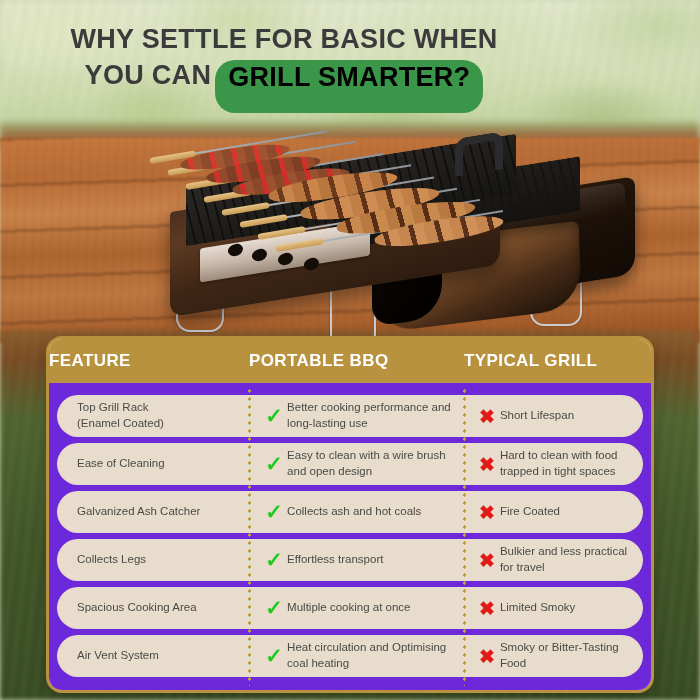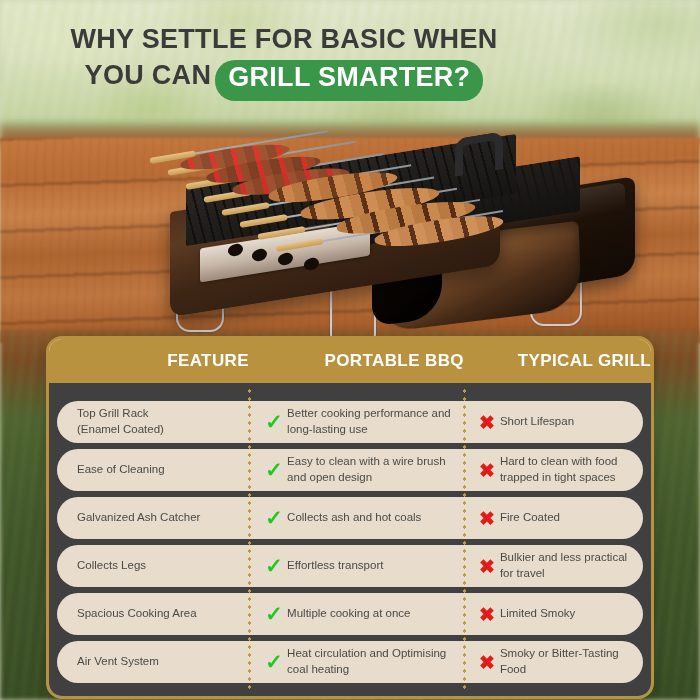--- a/index.html
+++ b/index.html
@@ -138,45 +138,45 @@
   .heading{
     position:absolute; z-index:3; left:0; top:24px; width:568px;
     text-align:center; line-height:1.14;
   }
   .heading .l1, .heading .l2{
     font-size:27px; font-weight:bold; letter-spacing:.3px; color:#3b3b3b;
     white-space:nowrap;
   }
   .heading .l2{ margin-top:3px; }
   .hl{
-    display:inline-block; background:#3a9648; color:#ffffff;
-    border-radius:20px; padding:2px 13px 8px; margin-left:4px;
+    display:inline-block; background:#3a9648; color:#000000;
+    border-radius:20px; padding:2px 13px 20px; margin-left:4px;
     position:relative; top:2px;
   }
 
   
   .table-wrap{
     position:absolute; z-index:4; left:46px; top:336px; width:608px;
     border:3px solid #b8923f;
     border-radius:16px;
     background:#ffffff;
     overflow:hidden;
     box-shadow:0 4px 14px rgba(0,0,0,.22);
   }
   .thead{
     display:flex; background:#b8923f; height:44px; align-items:center;
   }
   .thead .th{
-    color:#ffffff; font-size:17px; font-weight:bold; letter-spacing:.4px; text-align:right;
+    color:#ffffff; font-size:17px; font-weight:bold; letter-spacing:.4px; text-align:left;
   }
   .col-a{ width:200px; }
   .col-b{ width:215px; }
   .col-c{ width:187px; }
 
-  .tbody{ position:relative; padding:18px 8px 7px; background:#404040; }
+  .tbody{ position:relative; padding:12px 8px 7px; background:#6d28d9; }
   .trow{
     display:flex; align-items:stretch;
     background:#e8ddcc;
     border-radius:22px;
     margin-bottom:6px;
     min-height:42px;
   }
   .trow:last-child{ margin-bottom:0; }
   .cell{ display:flex; align-items:center; }
   .cell.a{ width:192px; padding-left:20px; }

